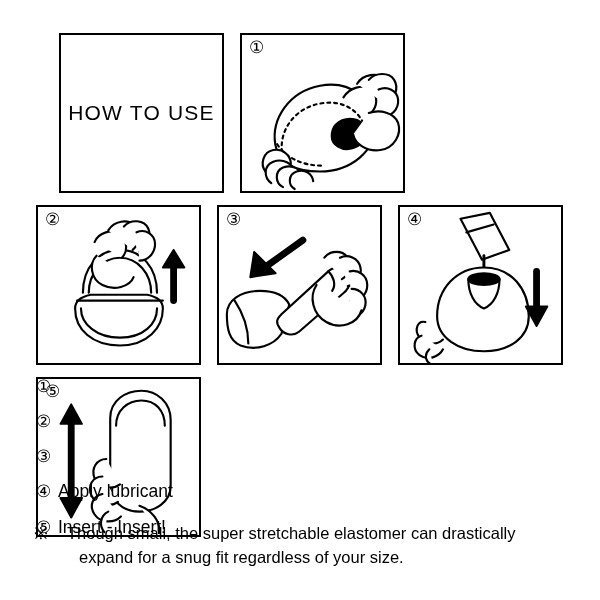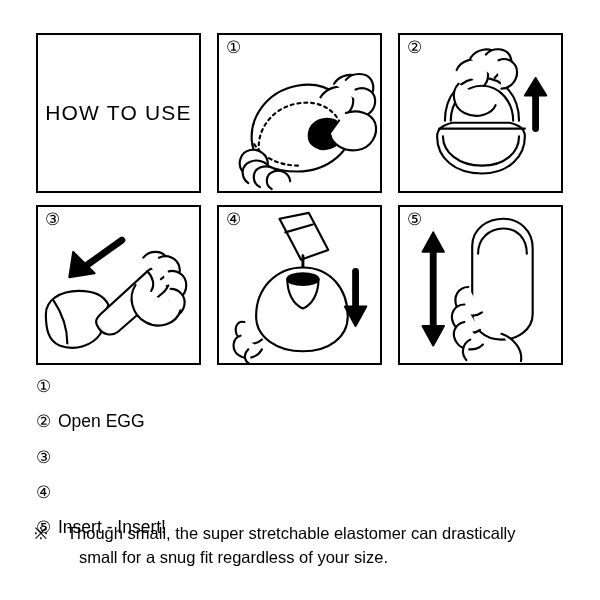--- a/index.html
+++ b/index.html
@@ -47,20 +47,21 @@
     left: 7px;
     top: 4px;
     font-size: 17px;
     line-height: 1;
     z-index: 5;
   }
   .panel.title-panel {
     display: flex;
     align-items: center;
     justify-content: center;
+    margin-left: 23px;
   }
   .title-text {
     font-size: 21px;
     letter-spacing: 1.2px;
     font-weight: 400;
   }
   .art {
     position: absolute;
     left: 0; top: 0;
     width: 100%;
@@ -242,35 +243,35 @@
     </div>
 
   </div>
 
   <div class="steps">
     <div class="step">
       <span class="mark">①</span>
     </div>
     <div class="step">
       <span class="mark">②</span>
-      <span class="txt">Open EGG</span>
     </div>
     <div class="step">
       <span class="mark">③</span>
     </div>
     <div class="step">
       <span class="mark">④</span>
+      <span class="txt">Apply lubricant</span>
     </div>
     <div class="step">
       <span class="mark">⑤</span>
       <span class="txt">Insert - Insert!</span>
     </div>
   </div>
 
   <div class="note">
     <span class="nmark">※</span>
     <span class="ntext">
       <span>Though small, the super stretchable elastomer can drastically</span>
-      <span class="l2">small for a snug fit regardless of your size.</span>
+      <span class="l2">expand for a snug fit regardless of your size.</span>
     </span>
   </div>
 
 </div>
 
 </body></html>

